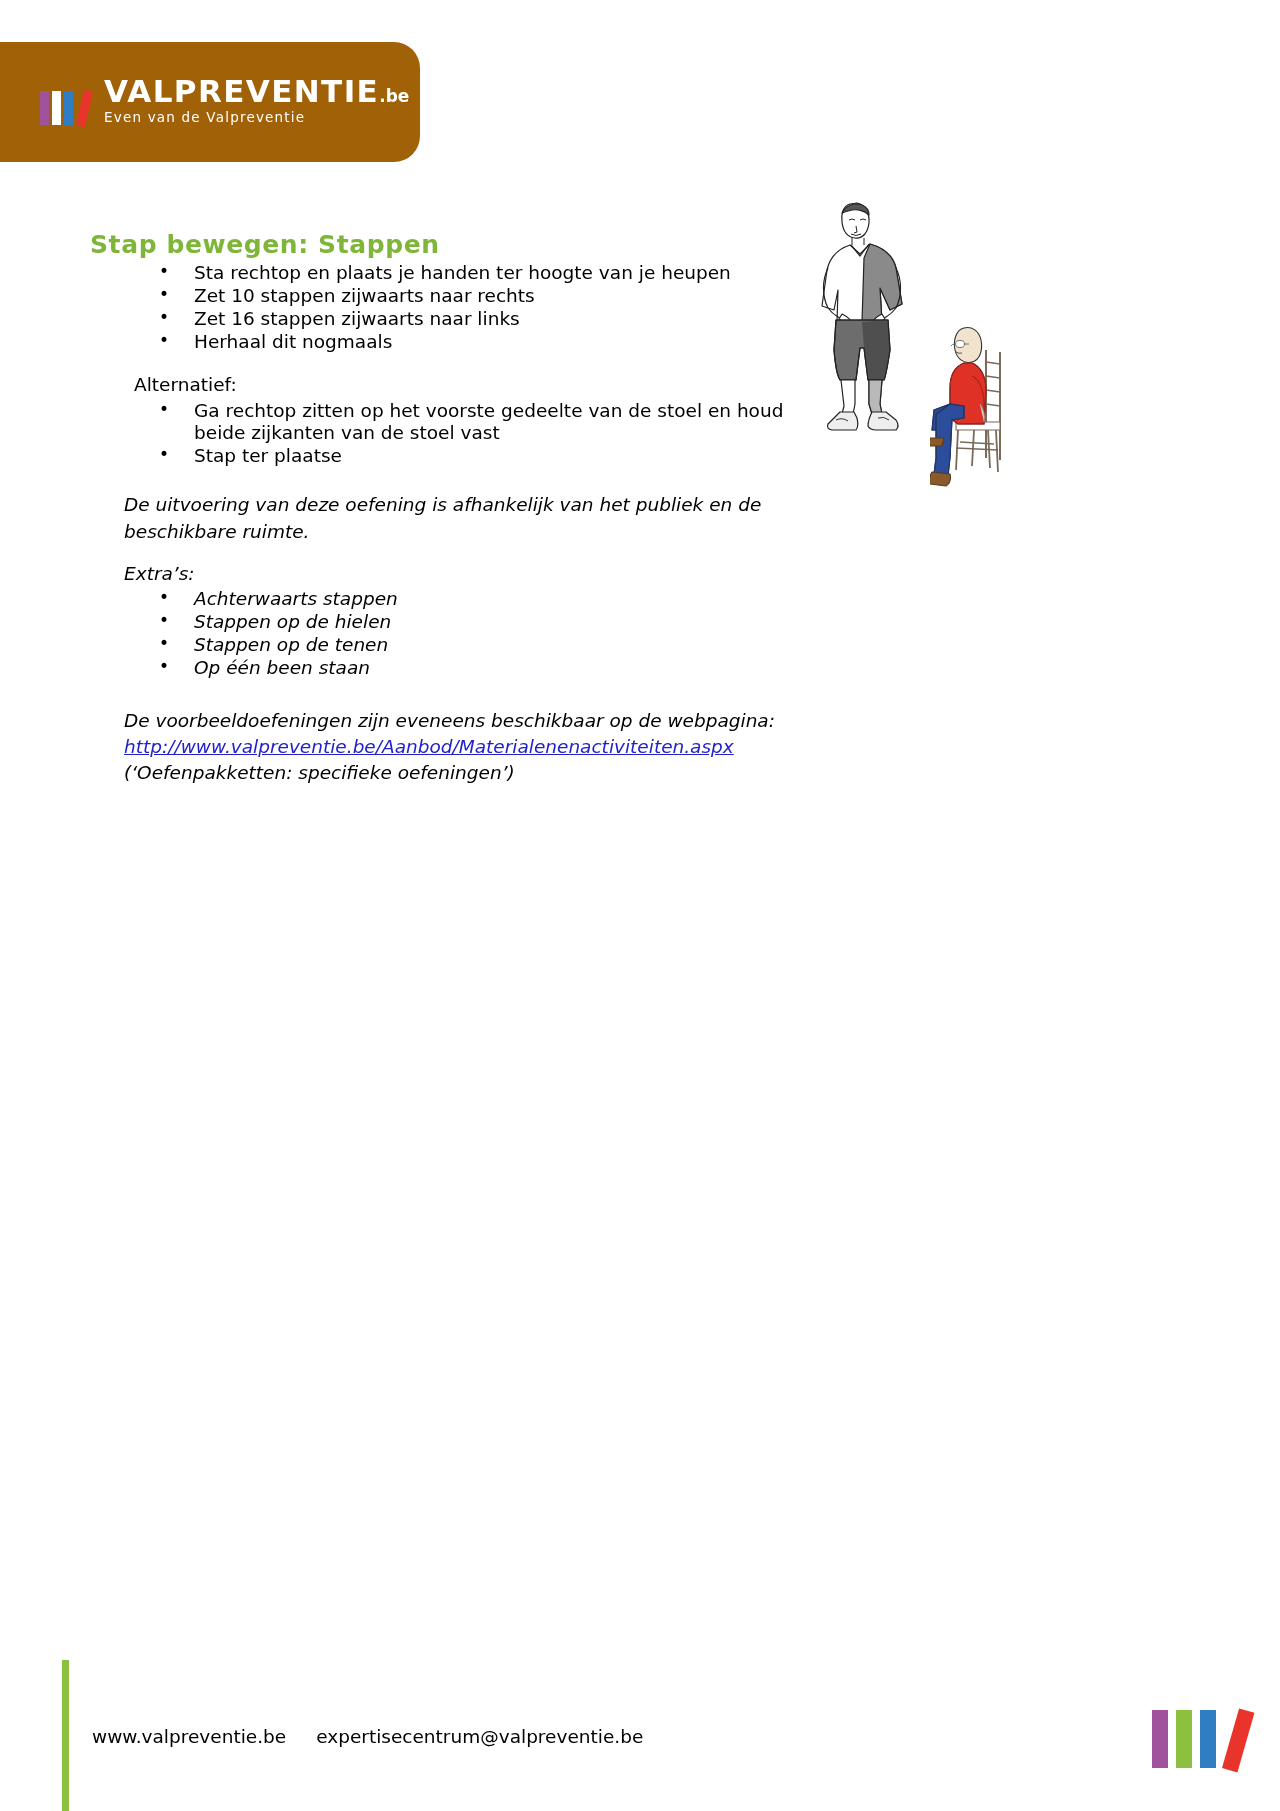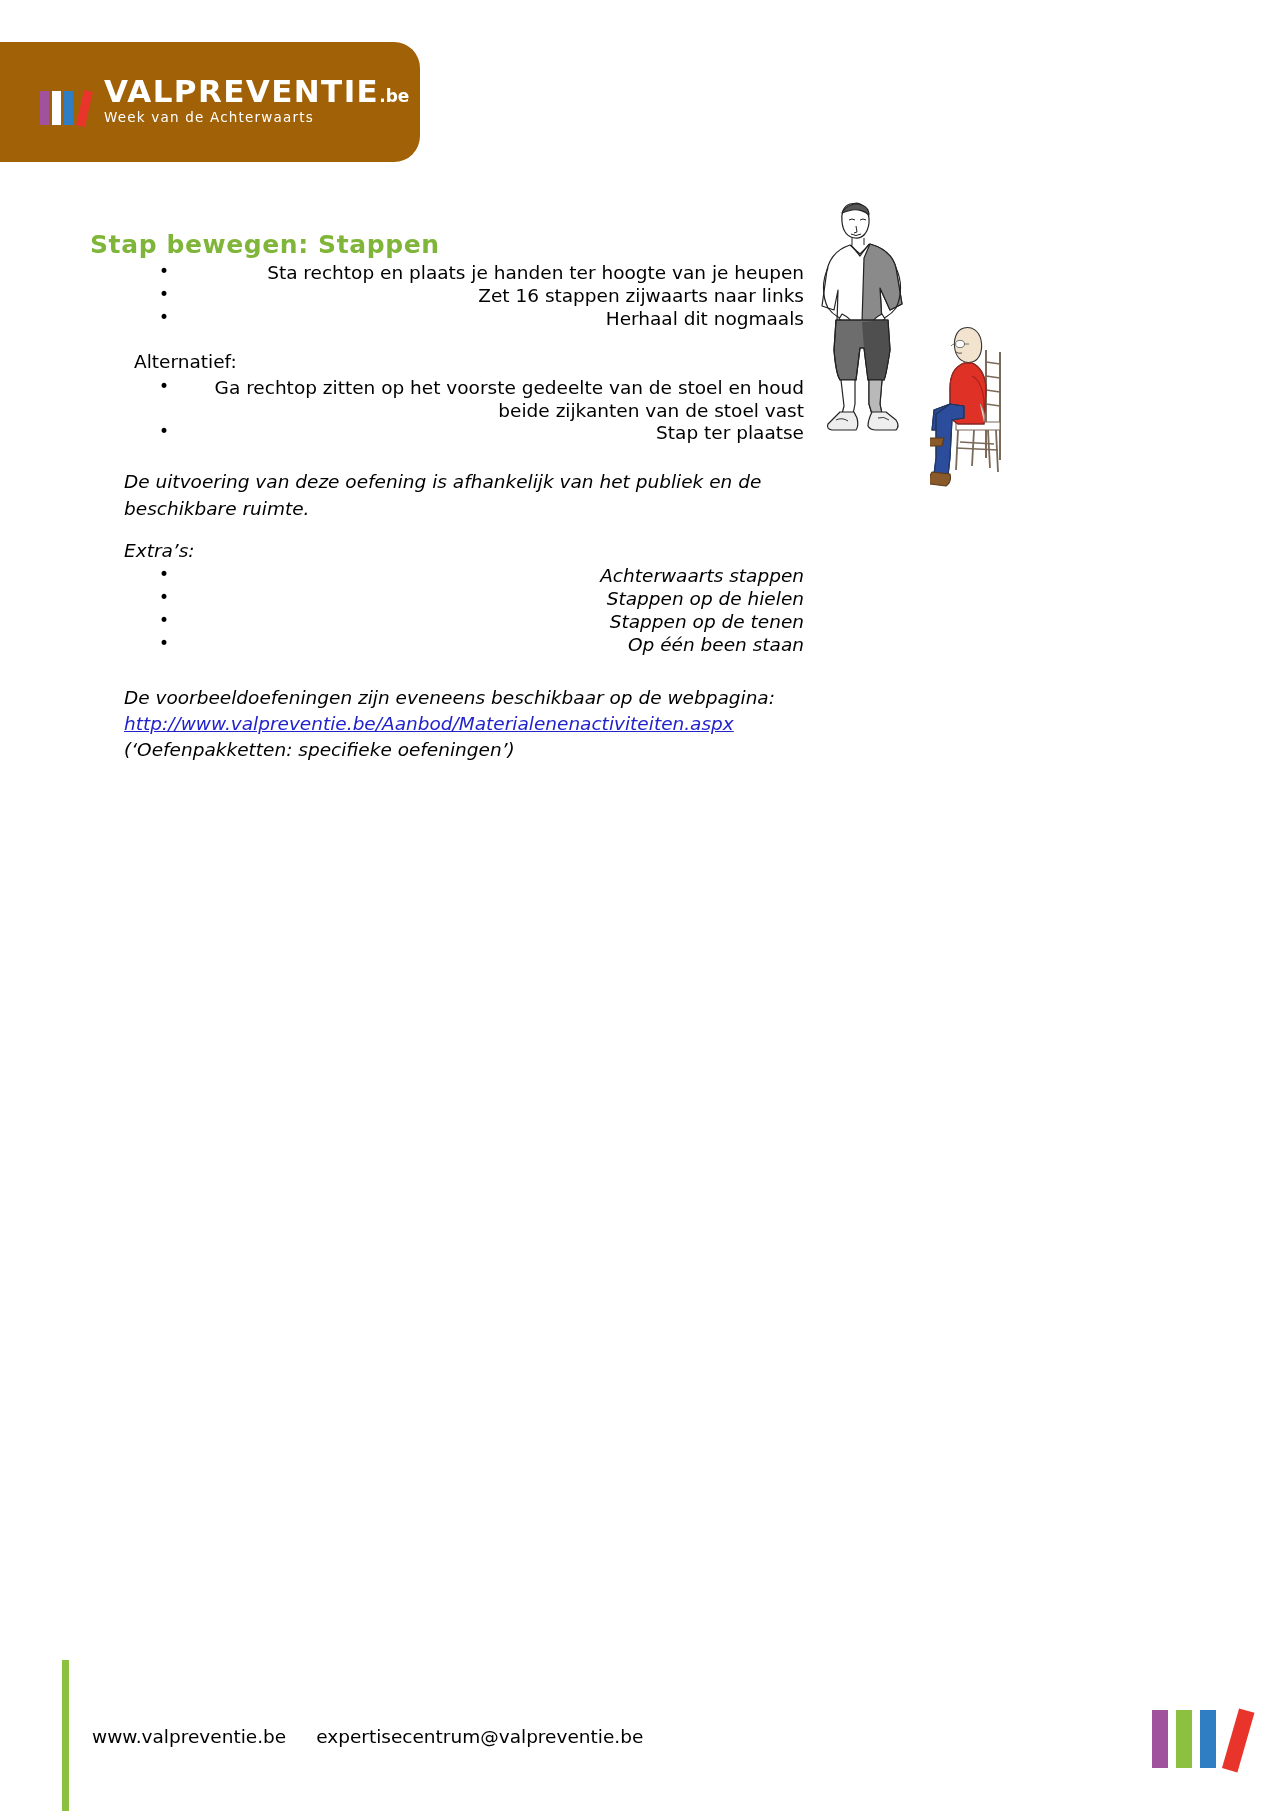--- a/index.html
+++ b/index.html
@@ -116,21 +116,20 @@
   ul.bullets {
     list-style: none;
     margin: 0;
     padding: 0;
   }
   ul.bullets > li {
     position: relative;
     padding-left: 70px;
     margin: 0 0 0 0;
     line-height: 1.24;
-    text-align: right;
   }
   ul.bullets > li::before {
     content: "\2022";
     position: absolute;
     left: 35px;
     top: -1px;
     font-size: 17px;
   }
   .alt-label {
     margin-top: 20px;
@@ -225,33 +224,34 @@
     <div class="logo-books">
       <span class="bk bk1"></span>
       <span class="bk bk2"></span>
       <span class="bk bk3"></span>
       <span class="bk bk4"></span>
     </div>
     <div class="logo-text-wrap">
       <div>
         <span class="logo-main">VALPREVENTIE</span><span class="logo-suffix">.be</span>
       </div>
-      <div class="logo-sub">Week van de Achterwaarts</div>
+      <div class="logo-sub">Even van de Valpreventie</div>
     </div>
   </div>
 </div>
 
 <div class="content">
 
   <h1 class="page-title">Stap bewegen: Stappen</h1>
 
   <div class="body-block">
 
     <ul class="bullets">
       <li>Sta rechtop en plaats je handen ter hoogte van je heupen</li>
+      <li>Zet 10 stappen zijwaarts naar rechts</li>
       <li>Zet 16 stappen zijwaarts naar links</li>
       <li>Herhaal dit nogmaals</li>
     </ul>
 
     <div class="alt-label">Alternatief:</div>
 
     <ul class="bullets">
       <li>Ga rechtop zitten op het voorste gedeelte van de stoel en houd beide zijkanten van de stoel vast</li>
       <li>Stap ter plaatse</li>
     </ul>

